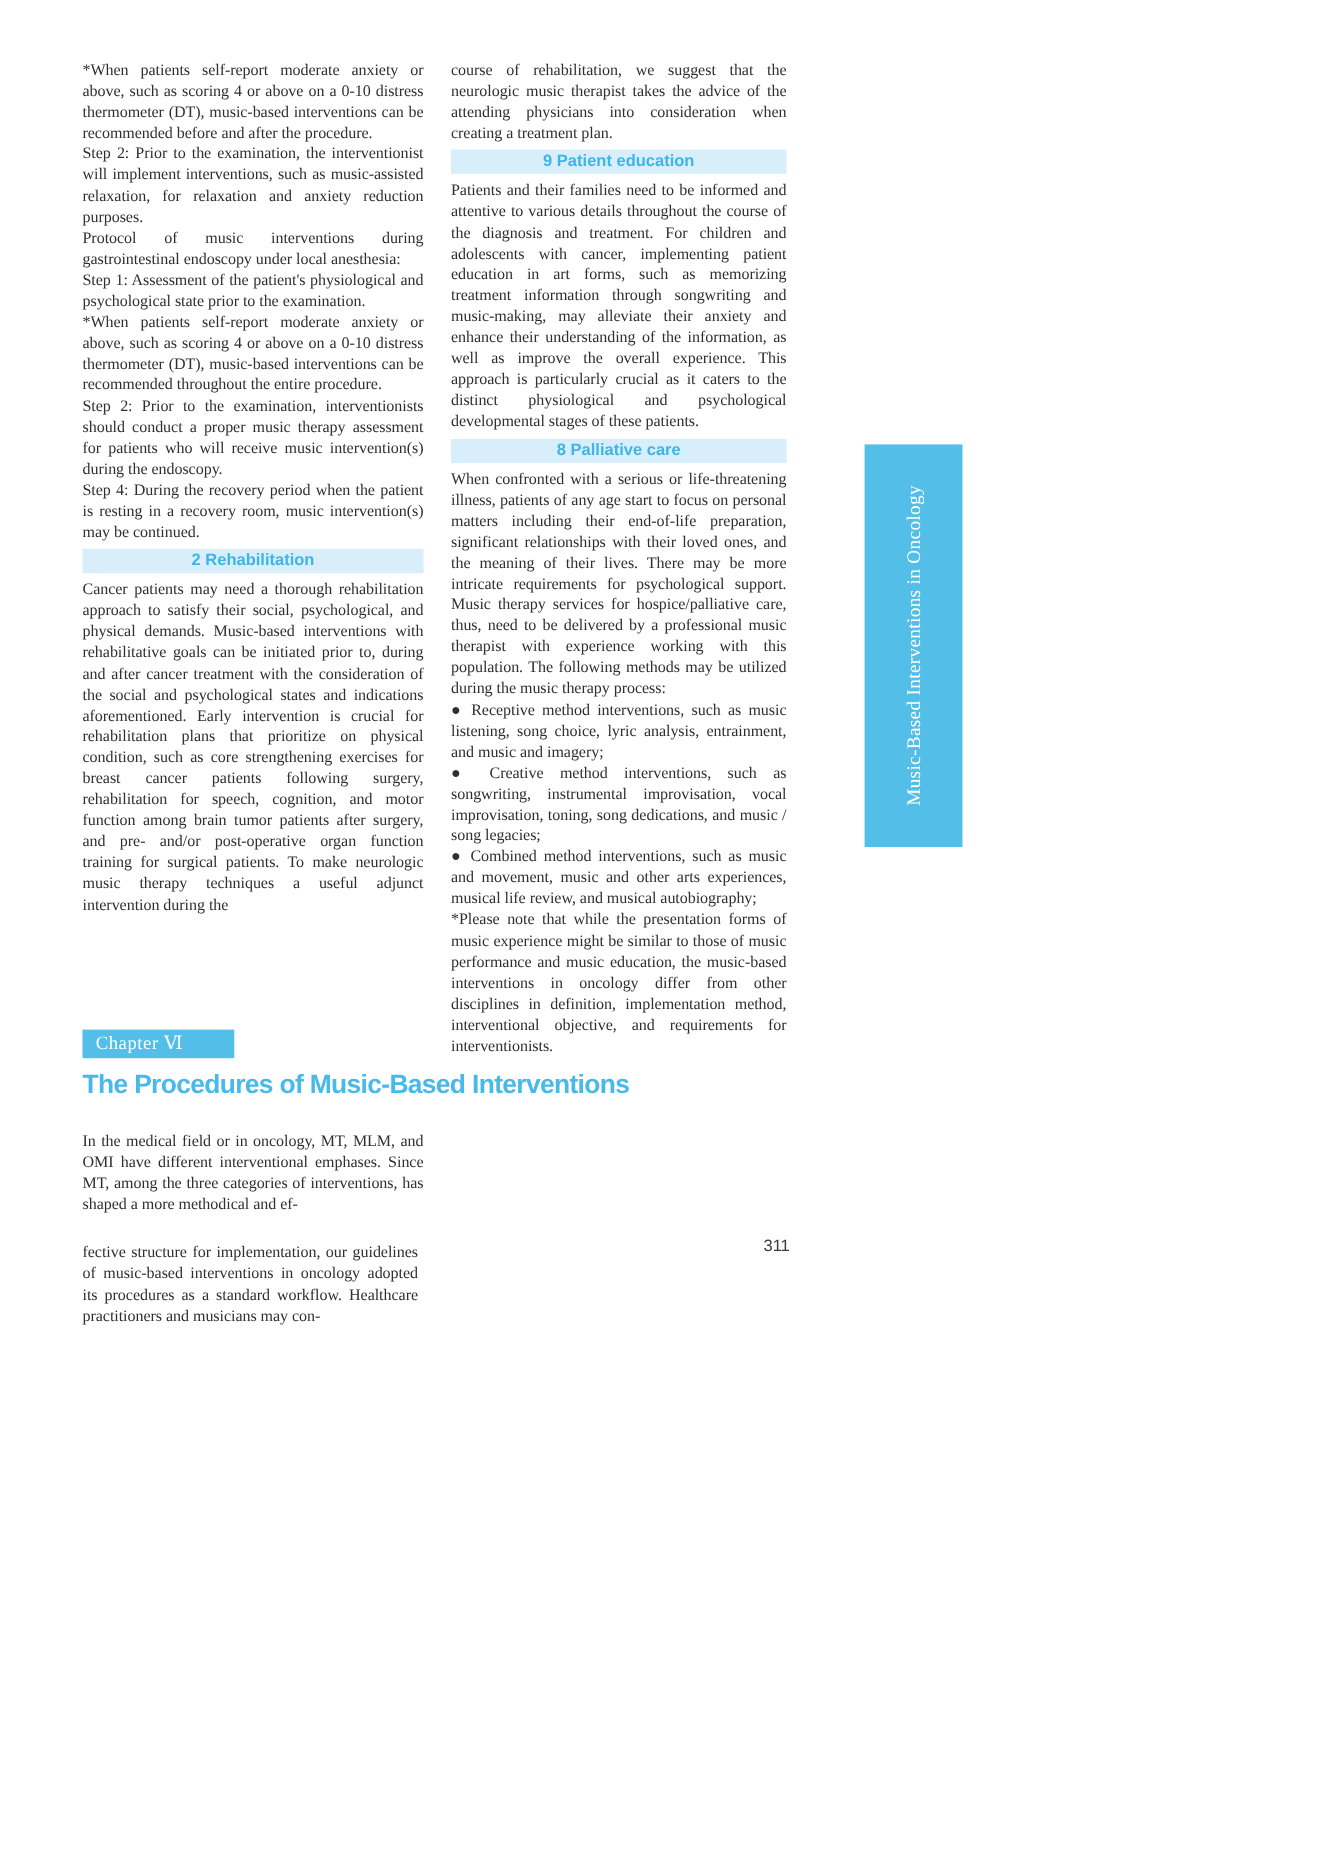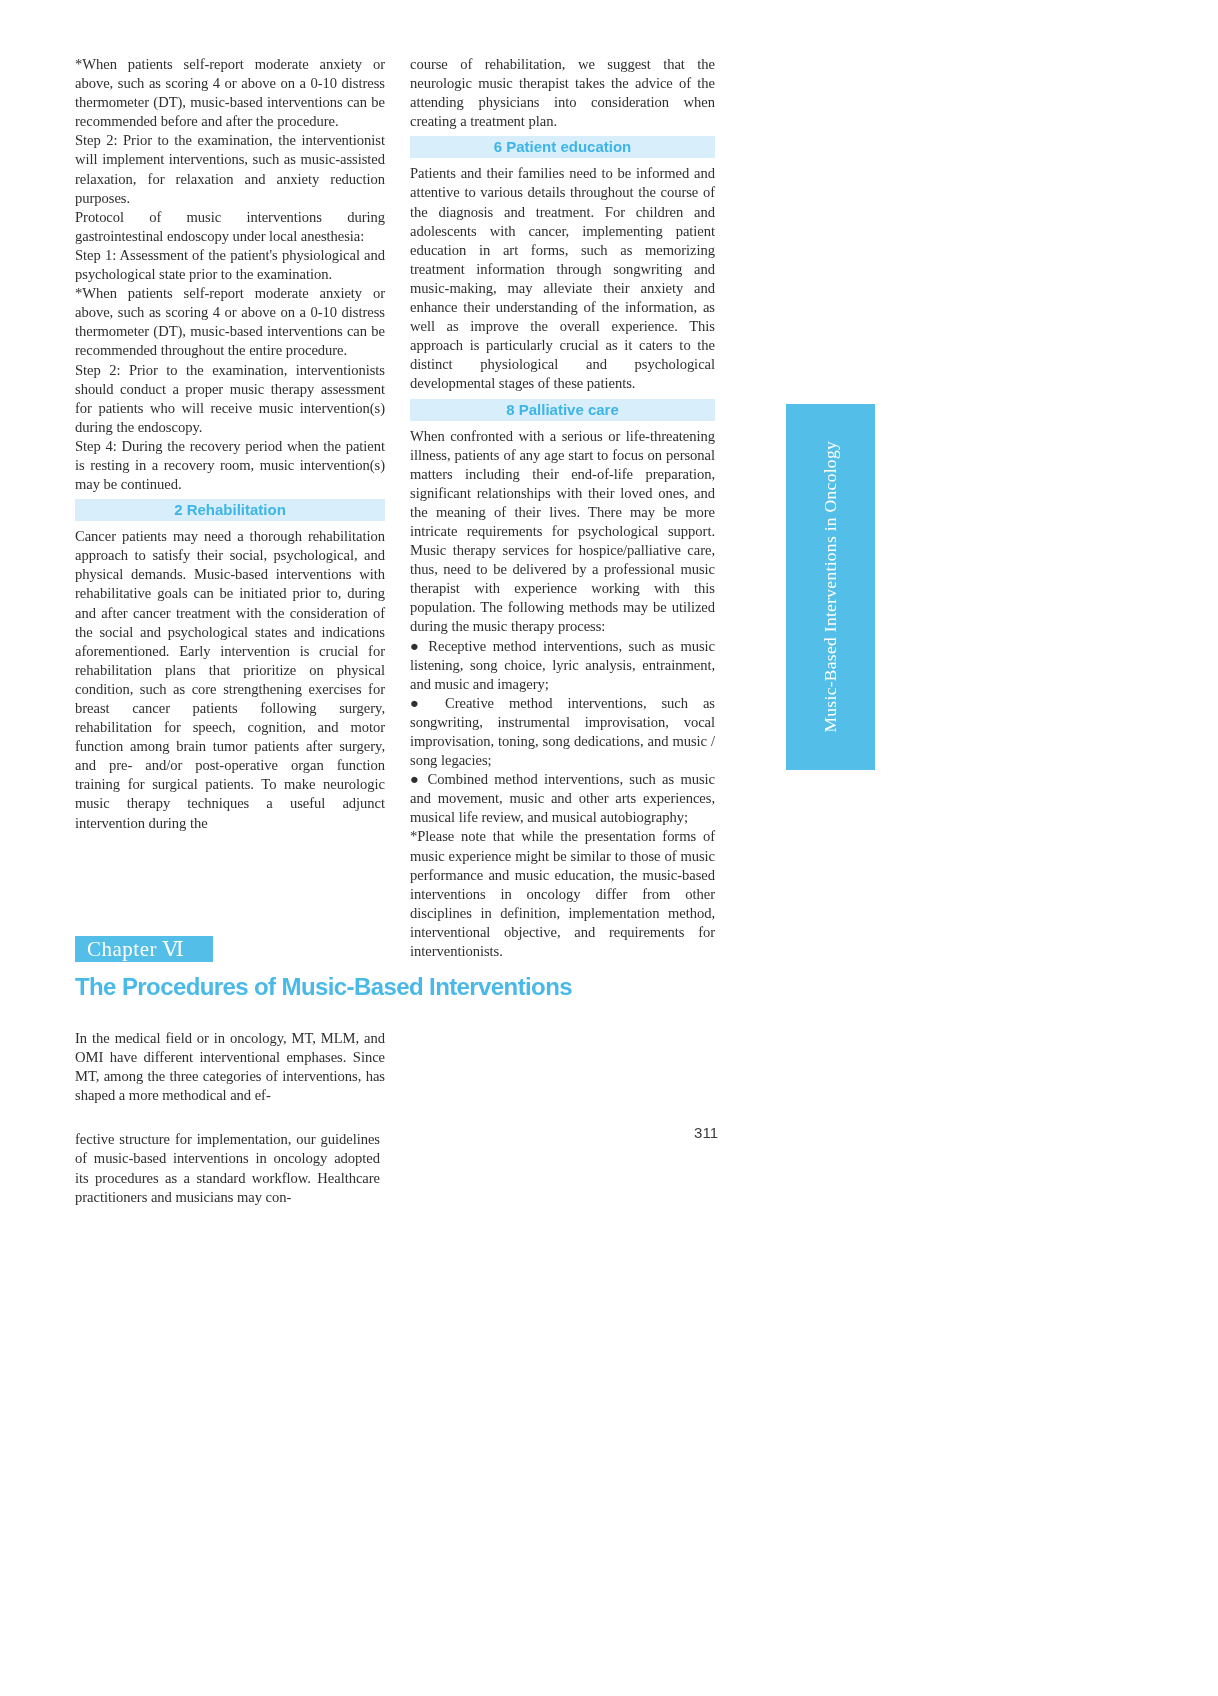--- a/index.html
+++ b/index.html
@@ -45,21 +45,21 @@
     left: 75px;
     top: 936px;
     width: 643px;
   }
   .chapter-badge {
     width: 138px;
     height: 26px;
     background: #53bfe9;
     color: #ffffff;
     font-family: "Liberation Serif", "DejaVu Serif", "DejaVu Sans", serif;
-    font-size: 21px;
+    font-size: 17px;
     line-height: 26px;
     padding-left: 12px;
     box-sizing: border-box;
     letter-spacing: 0.5px;
   }
   .chapter-title {
     margin: 11px 0 0 0;
     color: #48b9e8;
     font-family: "Liberation Sans", "DejaVu Sans", sans-serif;
     font-weight: bold;
@@ -125,21 +125,21 @@
         <p class="body-p">Protocol of music interventions during gastrointestinal endoscopy under local anesthesia:</p>
         <p class="body-p">Step 1: Assessment of the patient's physiological and psychological state prior to the examination.</p>
         <p class="body-p">*When patients self-report moderate anxiety or above, such as scoring 4 or above on a 0-10 distress thermometer (DT), music-based interventions can be recommended throughout the entire procedure.</p>
         <p class="body-p">Step 2: Prior to the examination, interventionists should conduct a proper music therapy assessment for patients who will receive music intervention(s) during the endoscopy.</p>
         <p class="body-p">Step 4: During the recovery period when the patient is resting in a recovery room, music intervention(s) may be continued.</p>
         <div class="section-heading">2 Rehabilitation</div>
         <p class="body-p">Cancer patients may need a thorough rehabilitation approach to satisfy their social, psychological, and physical demands. Music-based interventions with rehabilitative goals can be initiated prior to, during and after cancer treatment with the consideration of the social and psychological states and indications aforementioned. Early intervention is crucial for rehabilitation plans that prioritize on physical condition, such as core strengthening exercises for breast cancer patients following surgery, rehabilitation for speech, cognition, and motor function among brain tumor patients after surgery, and pre- and/or post-operative organ function training for surgical patients. To make neurologic music therapy techniques a useful adjunct intervention during the</p>
       </div>
     <div class="col col-right" id="col-right">
         <p class="body-p">course of rehabilitation, we suggest that the neurologic music therapist takes the advice of the attending physicians into consideration when creating a treatment plan.</p>
-        <div class="section-heading">6 Patient education</div>
+        <div class="section-heading">9 Patient education</div>
         <p class="body-p">Patients and their families need to be informed and attentive to various details throughout the course of the diagnosis and treatment. For children and adolescents with cancer, implementing patient education in art forms, such as memorizing treatment information through songwriting and music-making, may alleviate their anxiety and enhance their understanding of the information, as well as improve the overall experience. This approach is particularly crucial as it caters to the distinct physiological and psychological developmental stages of these patients.</p>
         <div class="section-heading">8 Palliative care</div>
         <p class="body-p">When confronted with a serious or life-threatening illness, patients of any age start to focus on personal matters including their end-of-life preparation, significant relationships with their loved ones, and the meaning of their lives. There may be more intricate requirements for psychological support. Music therapy services for hospice/palliative care, thus, need to be delivered by a professional music therapist with experience working with this population. The following methods may be utilized during the music therapy process:</p>
         <p class="body-p">● Receptive method interventions, such as music listening, song choice, lyric analysis, entrainment, and music and imagery;</p>
         <p class="body-p">● Creative method interventions, such as songwriting, instrumental improvisation, vocal improvisation, toning, song dedications, and music / song legacies;</p>
         <p class="body-p">● Combined method interventions, such as music and movement, music and other arts experiences, musical life review, and musical autobiography;</p>
         <p class="body-p">*Please note that while the presentation forms of music experience might be similar to those of music performance and music education, the music-based interventions in oncology differ from other disciplines in definition, implementation method, interventional objective, and requirements for interventionists.</p>
       </div>
   </div>
 

